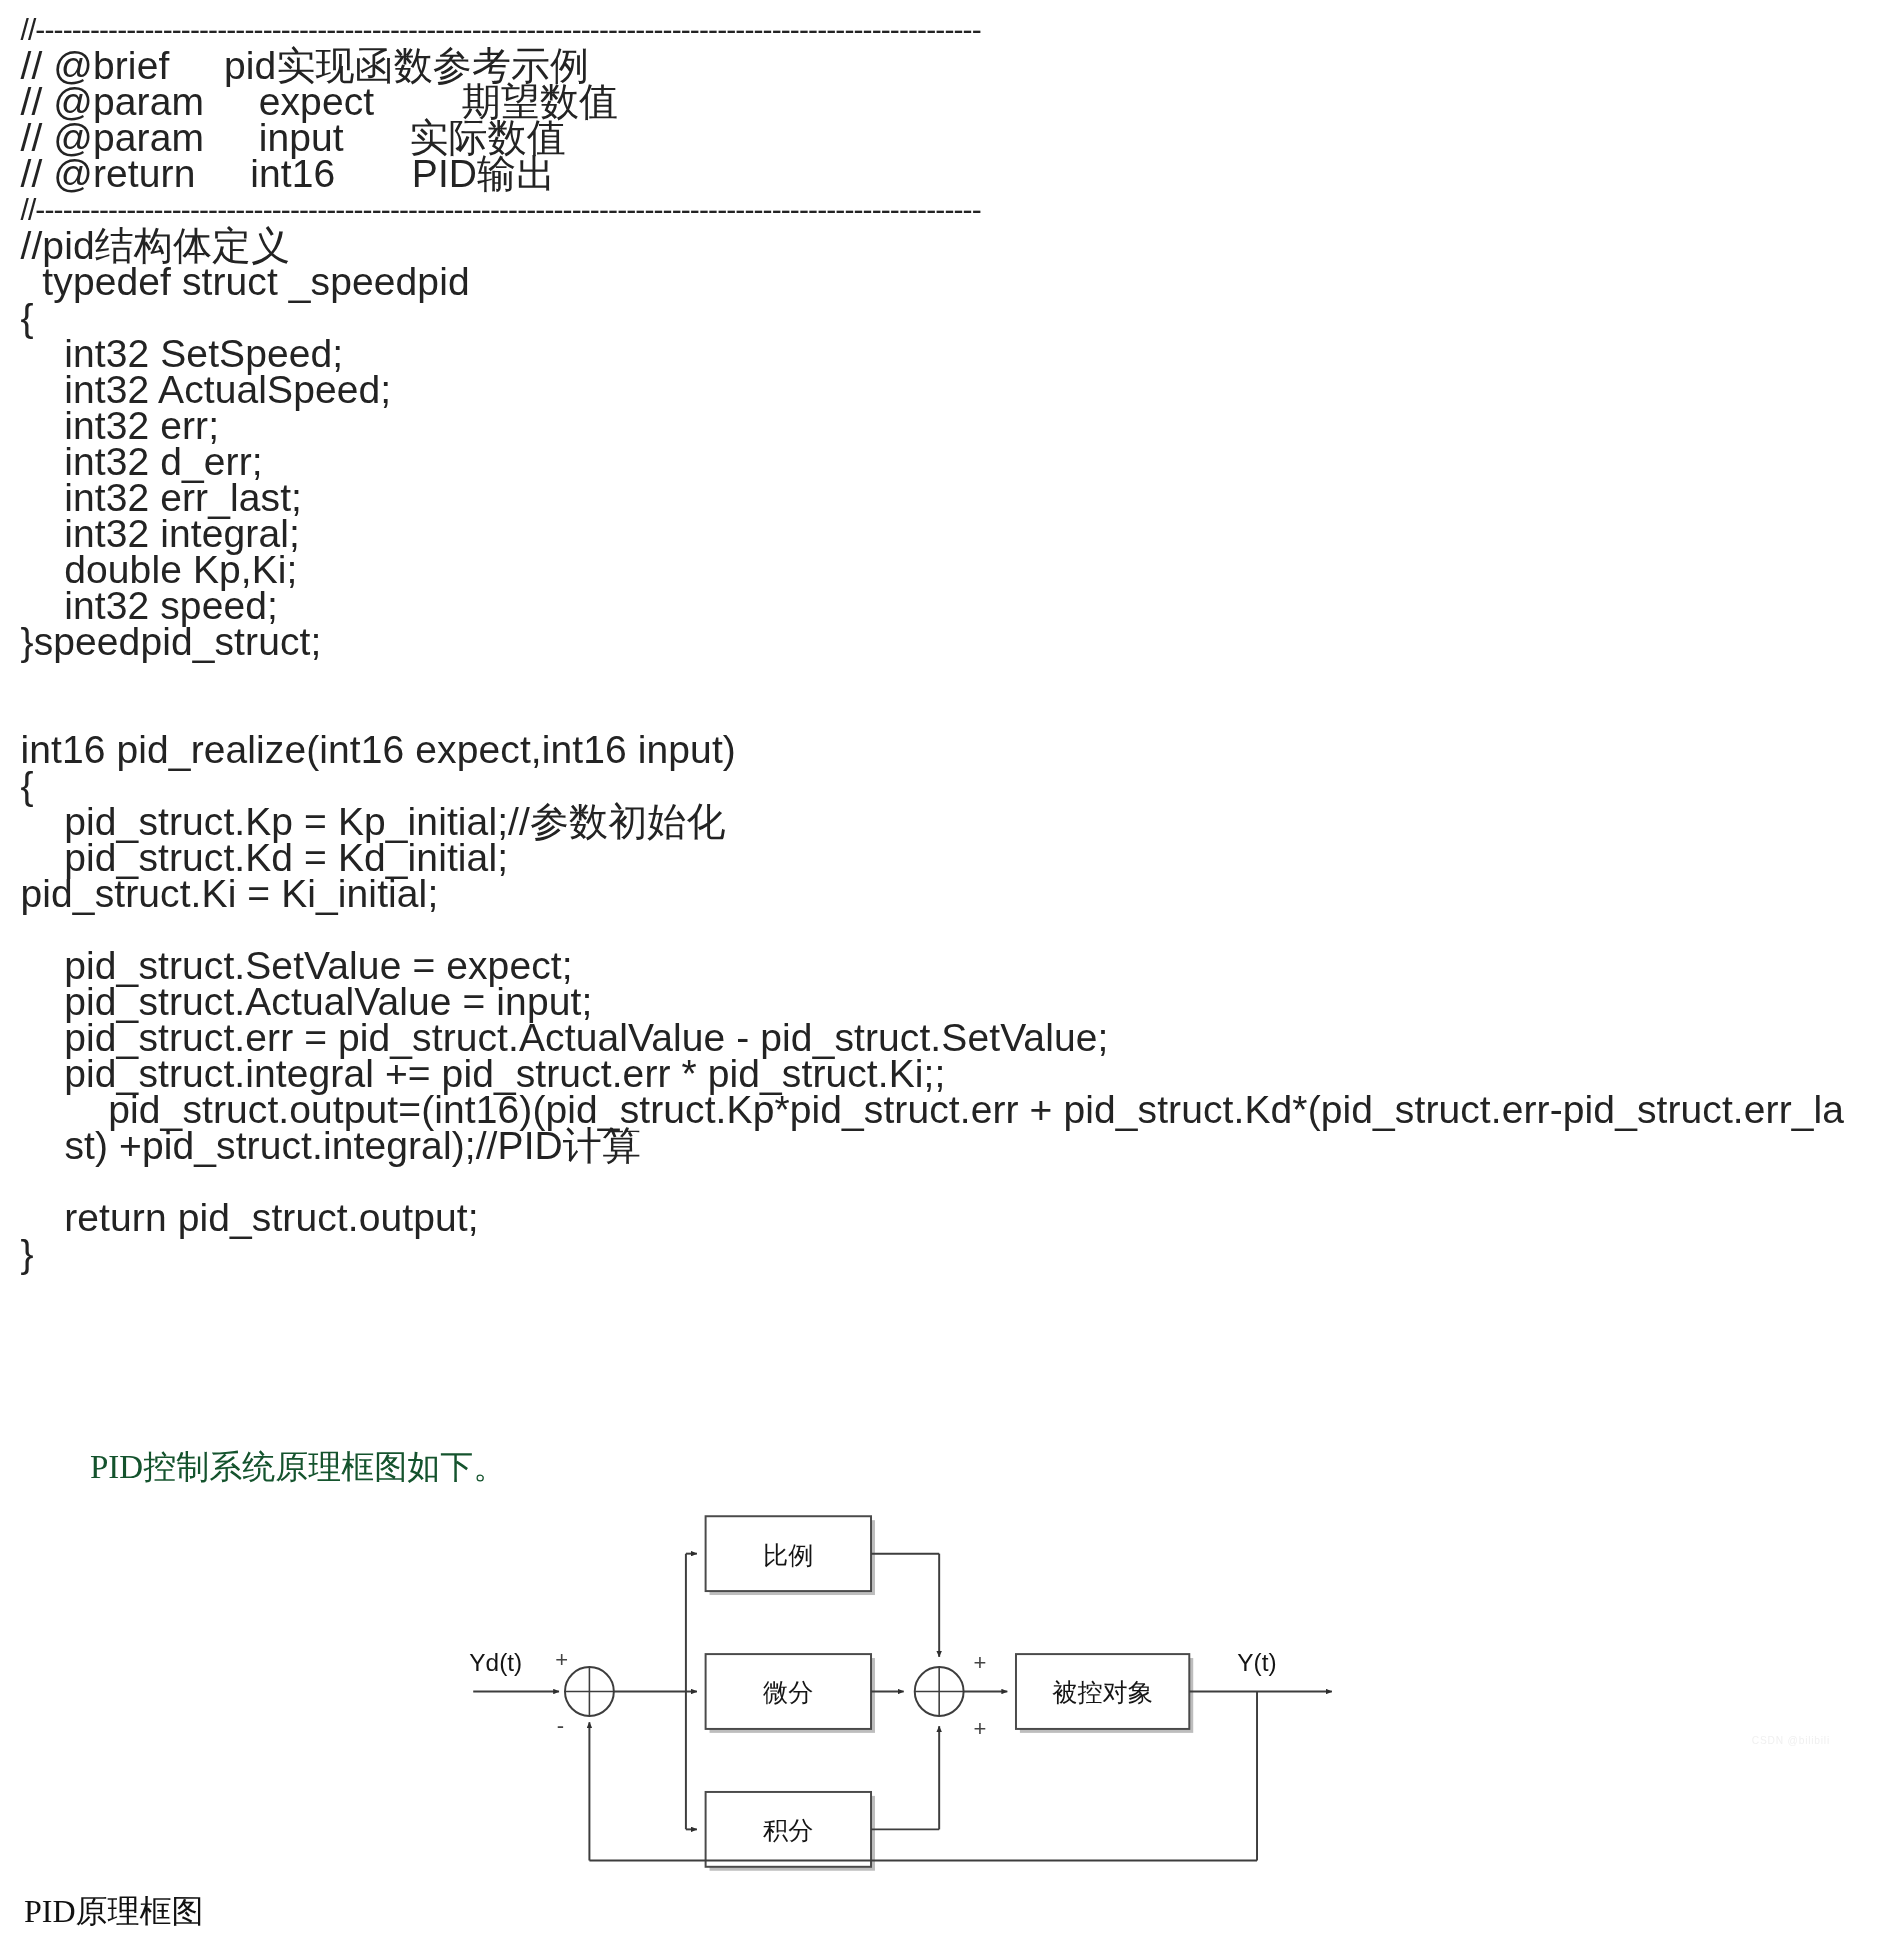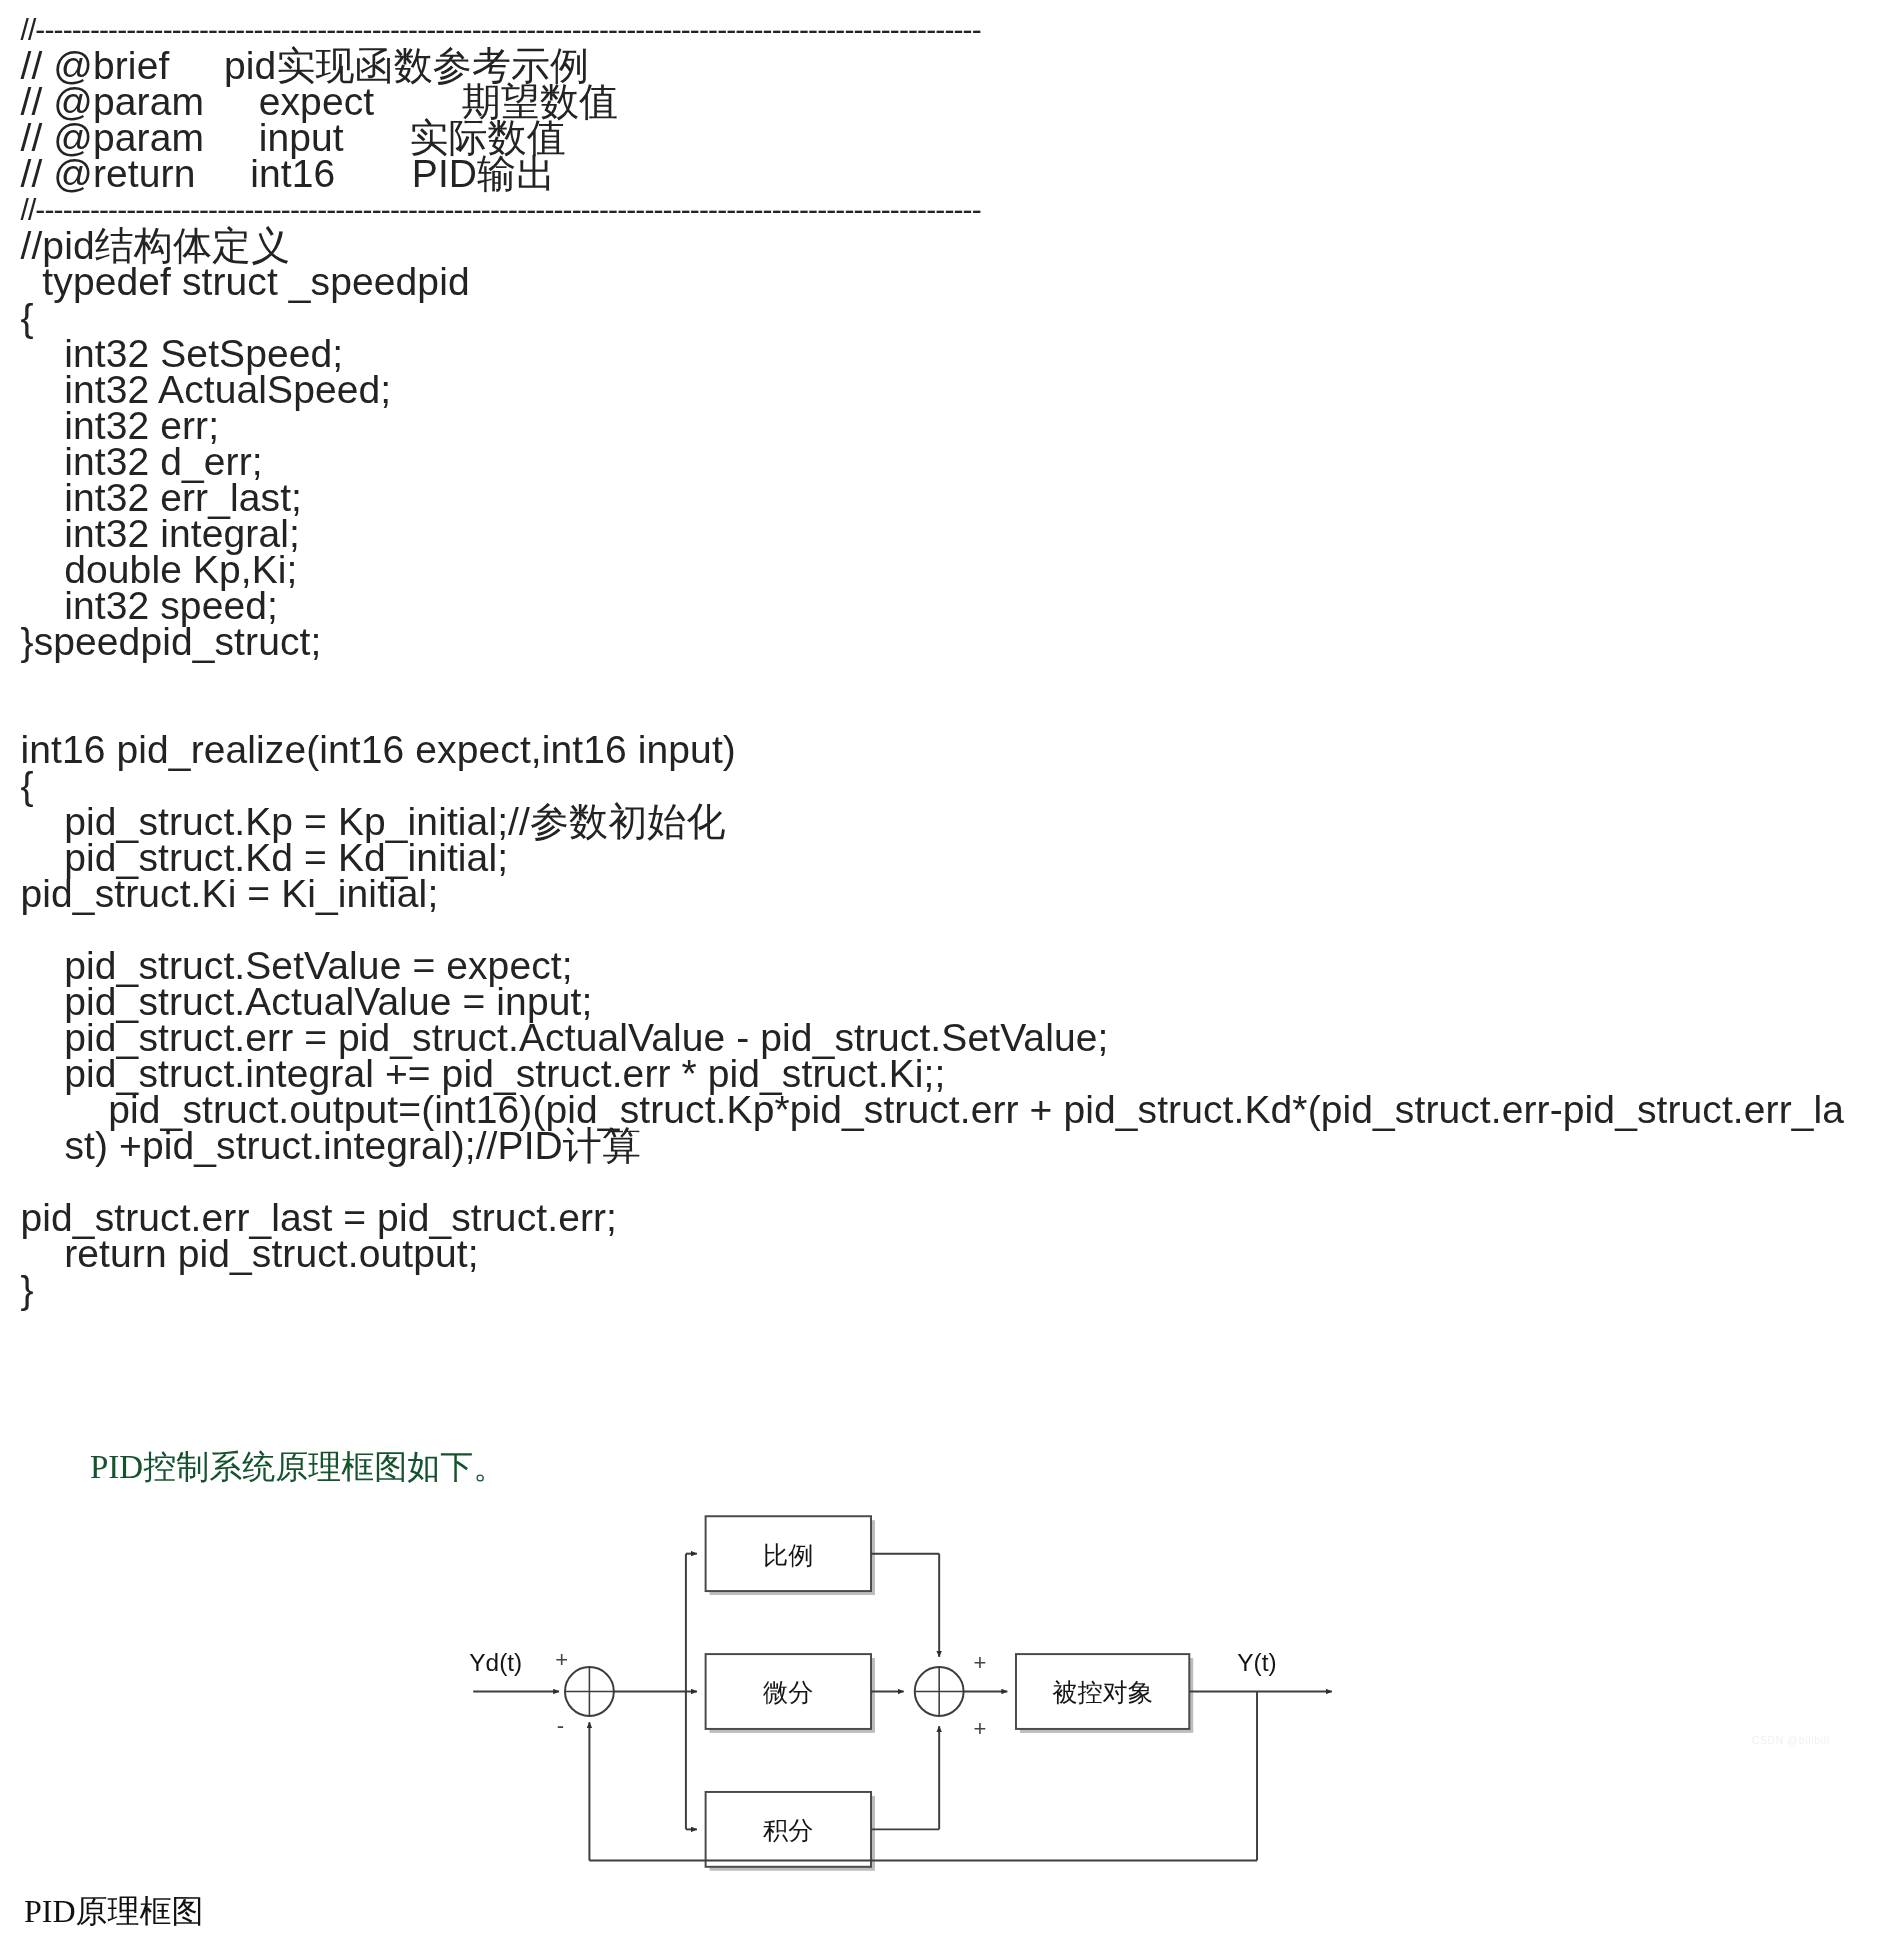--- a/index.html
+++ b/index.html
@@ -126,21 +126,20 @@
     <div class="code-line">    pid_struct.Kp = Kp_initial;//参数初始化</div>
     <div class="code-line">    pid_struct.Kd = Kd_initial;</div>
     <div class="code-line">pid_struct.Ki = Ki_initial;</div>
     <div class="code-line blank"></div>
     <div class="code-line">    pid_struct.SetValue = expect;</div>
     <div class="code-line">    pid_struct.ActualValue = input;</div>
     <div class="code-line">    pid_struct.err = pid_struct.ActualValue - pid_struct.SetValue;</div>
     <div class="code-line">    pid_struct.integral += pid_struct.err * pid_struct.Ki;;</div>
     <div class="code-line wrap">    pid_struct.output=(int16)(pid_struct.Kp*pid_struct.err + pid_struct.Kd*(pid_struct.err-pid_struct.err_last) +pid_struct.integral);//PID计算</div>
     <div class="code-line blank"></div>
-    <div class="code-line">pid_struct.err_last = pid_struct.err;</div>
     <div class="code-line">    return pid_struct.output;</div>
     <div class="code-line">}</div>
   </div>
 
   <div class="section-heading">PID控制系统原理框图如下。</div>
 
   <div class="diagram-wrap">
     <svg width="1009" height="386" viewBox="0 0 2560 980" xmlns="http://www.w3.org/2000/svg">
       <defs>
         <marker id="arw" markerWidth="16" markerHeight="14" refX="15" refY="7" orient="auto" markerUnits="userSpaceOnUse">

